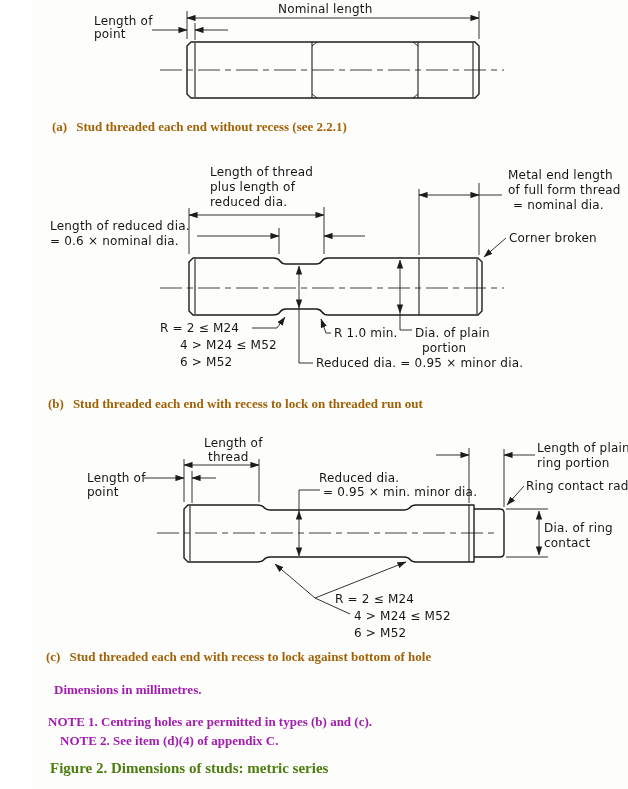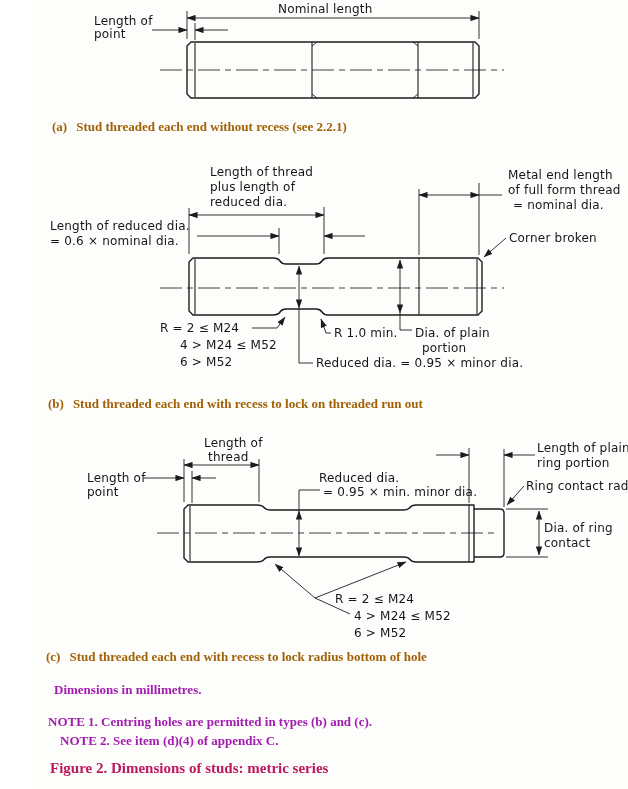--- a/index.html
+++ b/index.html
@@ -21,21 +21,21 @@
   .ol{fill:none;stroke:#1c1c1c;stroke-width:1.4;stroke-linejoin:round;}
   .in{fill:none;stroke:#1c1c1c;stroke-width:1.1;}
   .thin{fill:none;stroke:#1c1c1c;stroke-width:0.9;}
   .dim{marker-start:url(#ah);marker-end:url(#ah);}
   .ae{marker-end:url(#ah);}
   .cl{fill:none;stroke:#2b2b2b;stroke-width:0.9;stroke-dasharray:22 5 6 5;}
   .cap{position:absolute;font-weight:700;font-size:13px;color:#a16207;white-space:nowrap;}
   .cap .body{margin-left:9px;}
   .cap .ref{font-weight:800;}
   .note{position:absolute;font-weight:600;font-size:13px;color:#a21caf;white-space:nowrap;}
-  .figcap{position:absolute;font-weight:700;font-size:15px;color:#be185d;white-space:nowrap;}
+  .figcap{position:absolute;font-weight:700;font-size:15px;color:#4d7c0f;white-space:nowrap;}
 </style>
 </head>
 <body>
 
 <div class="page">
 
   <svg width="628" height="789" viewBox="0 0 628 789">
     <defs>
       <marker id="ah" viewBox="0 0 10 7" refX="9.5" refY="3.5" markerWidth="9" markerHeight="6.3" orient="auto-start-reverse" markerUnits="userSpaceOnUse">
         <path d="M0,0 L10,3.5 L0,7 Z" fill="#1c1c1c"></path>
@@ -171,21 +171,21 @@
   
   <div class="cap" style="left:20px;top:119px;">
     <span>(a)</span><span class="body">Stud threaded each end without recess (see</span> <span class="ref">2.2.1</span><span>)</span>
   </div>
 
   <div class="cap" style="left:16px;top:396px;">
     <span>(b)</span><span class="body">Stud threaded each end with recess to lock on threaded run out</span>
   </div>
 
   <div class="cap" style="left:14px;top:649px;">
-    <span>(c)</span><span class="body">Stud threaded each end with recess to lock radius bottom of hole</span>
+    <span>(c)</span><span class="body">Stud threaded each end with recess to lock against bottom of hole</span>
   </div>
 
   <div class="note" style="left:22px;top:682px;">Dimensions in millimetres.</div>
 
   <div class="note" style="left:16px;top:714px;">NOTE 1. Centring holes are permitted in types (b) and (c).</div>
   <div class="note" style="left:28px;top:733px;">NOTE 2. See item (d)(4) of appendix C.</div>
 
   <div class="figcap" style="left:18px;top:760px;">Figure 2. Dimensions of studs: metric series</div>
 
 </div>

